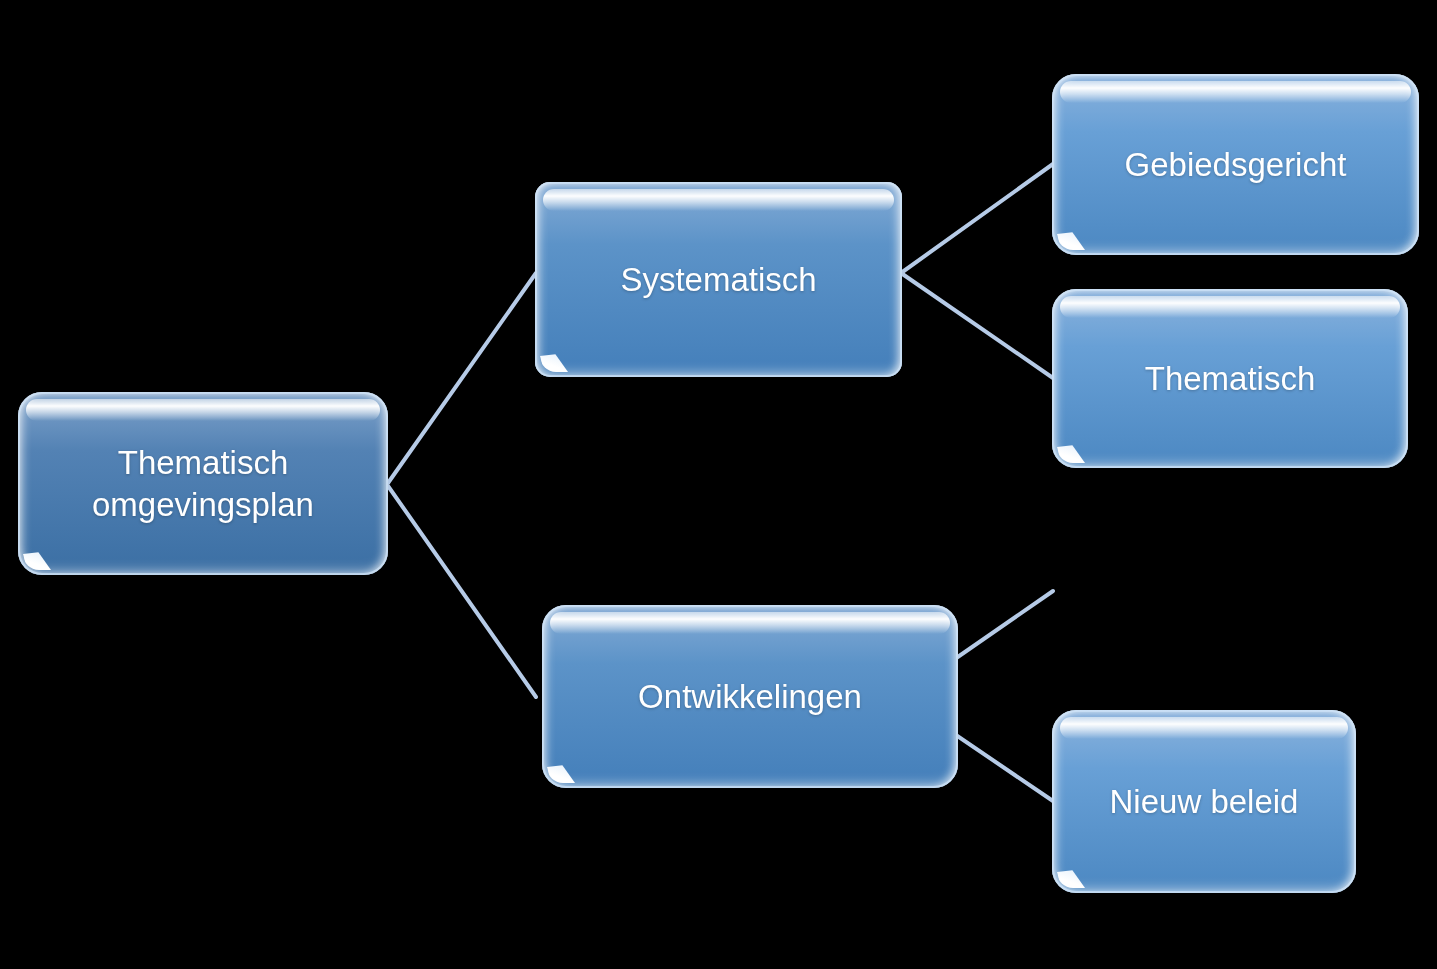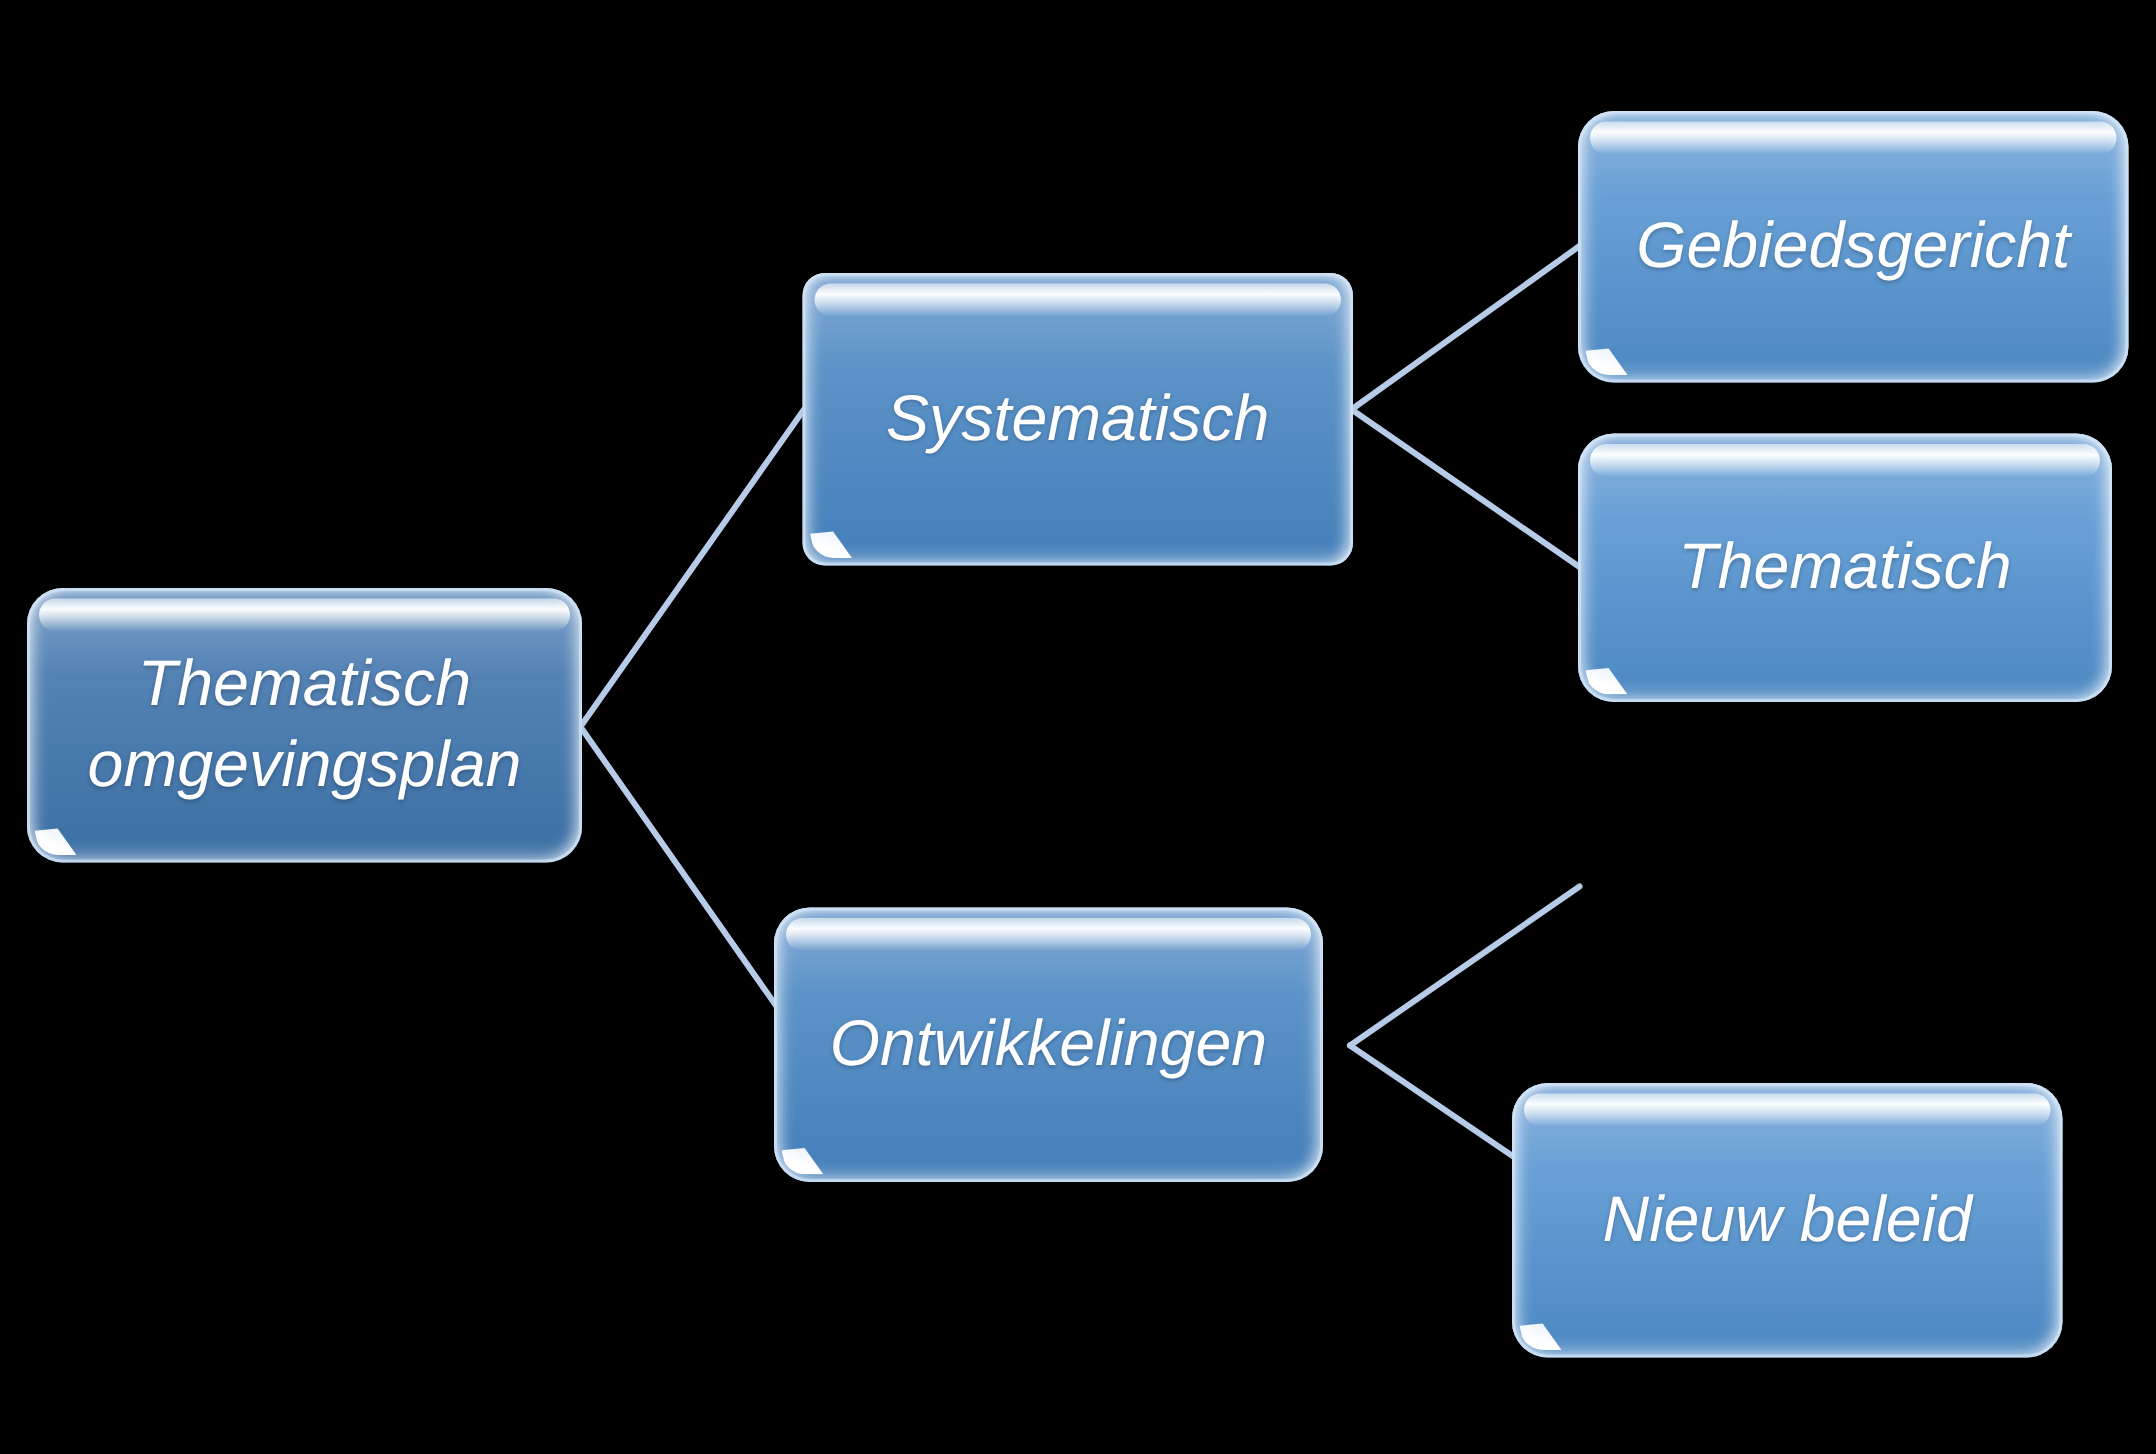--- a/index.html
+++ b/index.html
@@ -23,33 +23,32 @@
     pointer-events: none;
   }
   .node {
     position: absolute;
     border-radius: 24px;
     display: flex;
     align-items: center;
     justify-content: center;
     text-align: center;
     color: #ffffff;
-    font-size: 43px;
+    font-size: 33px;
     line-height: 1.25;
     padding: 18px 14px;
     box-sizing: border-box;
     text-shadow: 0 1px 3px rgba(0,0,0,0.25);
     
     box-shadow:
       inset 0 0 0 2px rgba(205,226,248,0.70),
       inset 8px 0 10px -4px rgba(255,255,255,0.70),
       inset -8px 0 10px -4px rgba(255,255,255,0.70),
       inset 0 -10px 12px -6px rgba(255,255,255,0.50),
       inset 0 4px 6px -2px rgba(255,255,255,0.55);
-    font-style: italic;
   }
   
   .node::before {
     content: "";
     position: absolute;
     left: 8px; right: 8px; top: 7px;
     height: 22px;
     border-radius: 14px;
     background: linear-gradient(180deg,
       rgba(255,255,255,0.55) 0%,
@@ -74,25 +73,25 @@
   .tier-3 { background: linear-gradient(180deg, #8CB3DD 0%, #68A0D6 32%, #4C88C2 100%); }
 
   .node-label {
     position: relative;
     z-index: 2;
   }
 
   
   .pos-root   { left: 18px;   top: 392px; width: 370px; height: 183px; }
   .pos-sys    { left: 535px;  top: 182px; width: 367px; height: 195px; border-radius: 15px; }
-  .pos-ont    { left: 516px;  top: 605px; width: 366px; height: 183px; }
+  .pos-ont    { left: 542px;  top: 605px; width: 416px; height: 183px; }
   .pos-geb    { left: 1052px; top: 74px;  width: 367px; height: 181px; }
   .pos-the    { left: 1052px; top: 289px; width: 356px; height: 179px; }
   .pos-ini    { left: 1052px; top: 500px; width: 367px; height: 182px; }
-  .pos-nie    { left: 1008px; top: 710px; width: 367px; height: 183px; margin-top: 12px; }
+  .pos-nie    { left: 1052px; top: 710px; width: 304px; height: 183px; }
 </style>
 </head>
 <body>
 
 <div class="canvas">
 
   <svg class="connectors" viewBox="0 0 1437 969" xmlns="http://www.w3.org/2000/svg">
     <line x1="388" y1="483" x2="536" y2="273" stroke="#B6CBE7" stroke-width="4" stroke-linecap="round"></line>
     <line x1="388" y1="486" x2="536" y2="697" stroke="#B6CBE7" stroke-width="4" stroke-linecap="round"></line>
     <line x1="901" y1="273" x2="1053" y2="164" stroke="#B6CBE7" stroke-width="4" stroke-linecap="round"></line>

